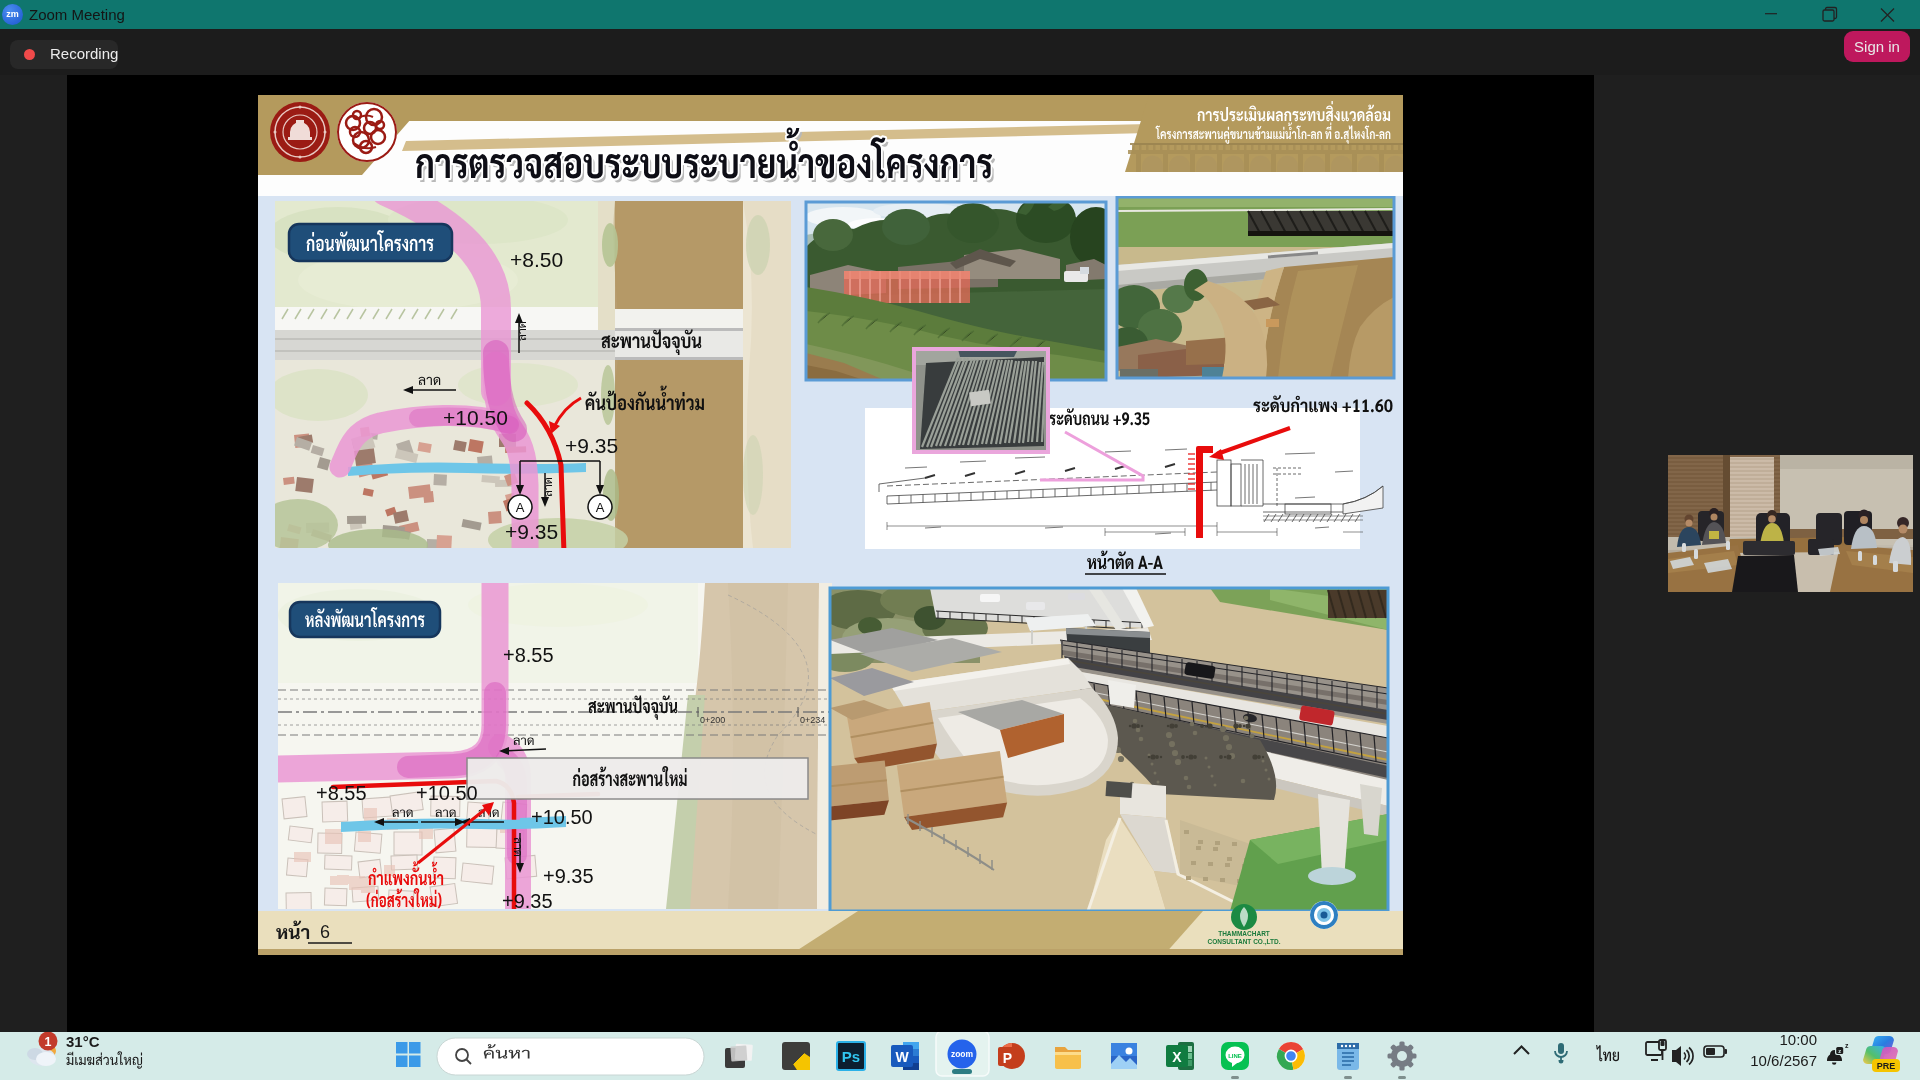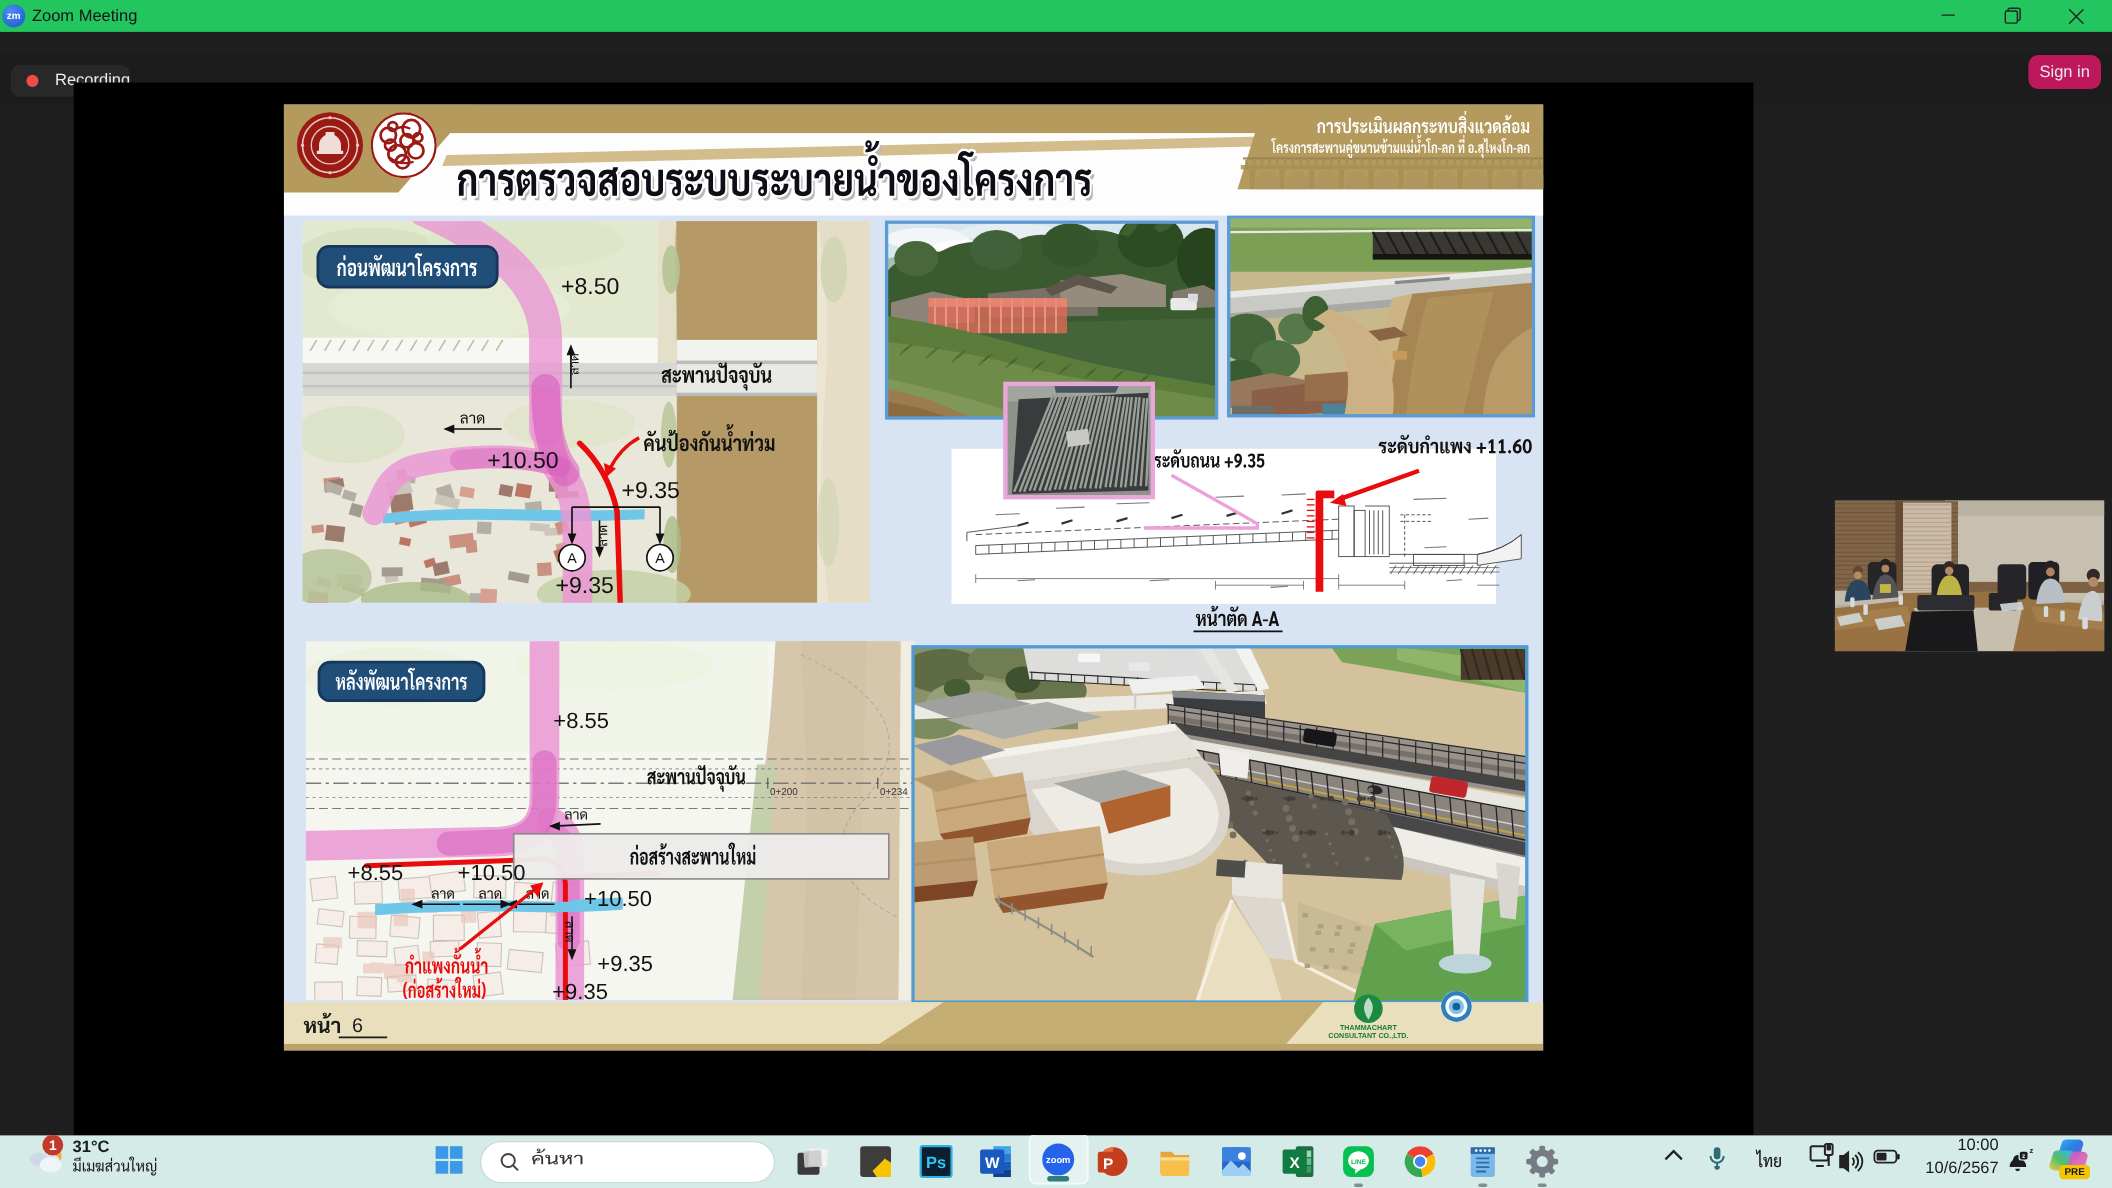--- a/index.html
+++ b/index.html
@@ -1,21 +1,21 @@
 <!DOCTYPE html>
 <html><head>
 <meta charset="utf-8">
 <style>
 * { margin:0; padding:0; box-sizing:border-box; }
 html,body { width:1920px; height:1080px; overflow:hidden; background:#1f1f1f; font-family:"Liberation Sans",sans-serif; }
-#titlebar { position:absolute; left:0; top:0; width:1920px; height:29px; background:#22c55e; }
+#titlebar { position:absolute; left:0; top:0; width:1920px; height:40px; background:#0f766e; }
 #titlebar .zm { position:absolute; left:2px; top:4px; width:21px; height:21px; border-radius:50%; background:radial-gradient(circle at 35% 30%, #4a8df0, #1b55ce); color:#fff; font-size:9px; font-weight:bold; text-align:center; line-height:21px; }
 #titlebar .t { position:absolute; left:29px; top:6px; font-size:15px; color:#151515;text-align:right; }
 .winbtn { position:absolute; top:0; height:29px; }
-#recbar { position:absolute; left:0; top:29px; width:1920px; height:46px; background:#1c1c1c;margin-top:19px; }
+#recbar { position:absolute; left:0; top:29px; width:1920px; height:46px; background:#1c1c1c; }
 #recpill { position:absolute; left:10px; top:11px; width:108px; height:29px; background:#282828; border-radius:8px; }
 #recpill .dot { position:absolute; left:14px; top:9px; width:11px; height:11px; border-radius:50%; background:#f04a4a; }
 #recpill .rt { position:absolute; left:40px; top:5px; font-size:15px; color:#ececec; }
 #signin { position:absolute; right:10px; top:2px; width:66px; height:31px; background:#be185d; border-radius:9px; color:#e8e8e8; font-size:15px; text-align:center; line-height:31px; }
 #share { position:absolute; left:67px; top:75px; width:1527px; height:957px; background:#000; }
 #slidewrap { position:absolute; left:191px; top:20px; width:1145px; height:860px; }
 #vthumb { position:absolute; left:1668px; top:455px; width:245px; height:137px; }
 #taskbar { position:absolute; left:0; top:1032px; width:1920px; height:48px; }
 </style>
 </head>

